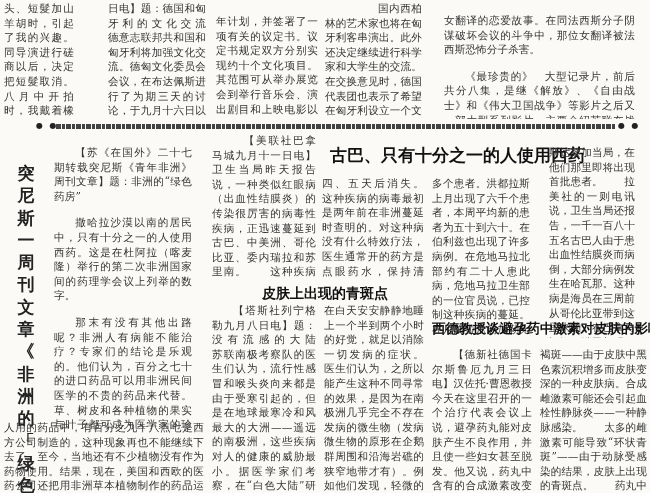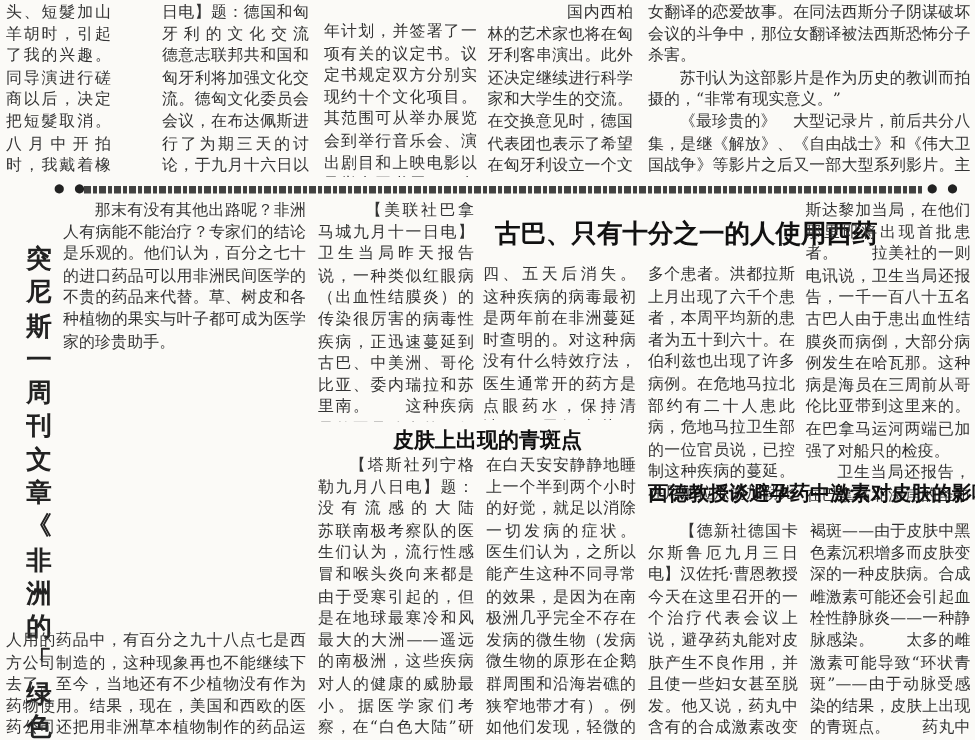--- a/index.html
+++ b/index.html
@@ -1,19 +1,19 @@
 <!DOCTYPE html>
 <html><head>
 <meta charset="utf-8">
 <style>
   * { margin:0; padding:0; box-sizing:border-box; }
   html, body { width:650px; height:493px; overflow:hidden; background:#fbfaf7; }
   body { position:relative; font-family:"DejaVu Serif", serif; color:#2a2a2a; }
   .blk { position:absolute; font-size:10.6px; line-height:14.6px; text-align:justify; letter-spacing:0.1px; color:#333; }
-  .blk p { margin:0; }
+  .blk p { margin:12px; }
   .ind { text-indent:2em; }
   .hl { position:absolute; font-family:"DejaVu Sans", sans-serif; font-weight:bold; color:#111; white-space:nowrap; }
   .rule { position:absolute; height:5px;
     background: repeating-linear-gradient(90deg, #222 0 5px, #fbfaf7 5px 6px, #222 6px 9px, #fbfaf7 9px 10px);
     opacity:0.85; }
   .dots { position:absolute; font-size:8px; color:#222; letter-spacing:2px; }
   .vtitle { position:absolute; left:14px; top:162px; width:24px; font-family:"DejaVu Serif", serif; font-weight:bold; font-size:17px; line-height:22.3px; color:#222; text-align:center; }
   .vtitle span { display:block; }
 </style>
 </head>
@@ -24,21 +24,20 @@
 <div class="blk" style="left:4px; top:1px; width:70px; height:118px; overflow:hidden; text-indent:0;">头、短髮加山羊胡时，引起了我的兴趣。同导演进行磋商以后，决定把短髮取消。八月中开拍时，我戴着橡皮头套在聚光灯的照射下搞得满头大汗，把脸上的油彩都冲掉了，拍秃顶校长这个设想也放弃了。我们最后商定让我梳分头，带一个漂亮的蝴蝶结领</div>
 
 <div class="blk" style="left:108px; top:1px; width:98px; height:118px; overflow:hidden;">日电】题：德国和匈牙利的文化交流　　德意志联邦共和国和匈牙利将加强文化交流。德匈文化委员会会议，在布达佩斯进行了为期三天的讨论，于九月十六日以加强文化交流这一成果宣告结束。　　双方达成了一九八二年和一九八三年的一个两</div>
 
 <div class="blk" style="left:216px; top:14px; width:102px; height:104px; overflow:hidden;">年计划，并签署了一项有关的议定书。议定书规定双方分别实现约十个文化项目。其范围可从举办展览会到举行音乐会、演出剧目和上映电影以及举办图书周。一九八四年——将象一九八〇年那样——联邦共和国又将在布达佩斯举办一个文化周。议定</div>
 
 <div class="blk" style="left:325px; top:1px; width:97px; height:118px; overflow:hidden; text-indent:5em;">国内西柏林的艺术家也将在匈牙利客串演出。此外还决定继续进行科学家和大学生的交流。在交换意见时，德国代表团也表示了希望在匈牙利设立一个文化代表机构的愿望。迄今为止，在东方集团国家中只在布加勒斯特有一个德国开办的图书馆。</div>
 
 <div class="blk" style="left:432px; top:1px; width:215px; height:118px; overflow:hidden;">
   <p>女翻译的恋爱故事。在同法西斯分子阴谋破坏会议的斗争中，那位女翻译被法西斯恐怖分子杀害。</p>
-  <p class="ind">苏刊认为这部影片是作为历史的教训而拍摄的，“非常有现实意义。”</p>
   <p class="ind">《最珍贵的》　大型记录片，前后共分八集，是继《解放》、《自由战士》和《伟大卫国战争》等影片之后又一部大型系列影片。主要介绍苏联在战后第一个五年计划中医治战争创伤、恢复和发展经济的情况。影片的开场白是勃列日涅夫专门为此片发表的讲话。苏报指出，这部影片的拍摄是为了让全体苏联人，特别是年轻一代不要忘记战后复兴祖国的不朽功勋。</p>
 </div>
 
 <div class="dots" style="left:36px; top:121px;">● ●</div>
 <div class="rule" style="left:56px; top:124px; width:560px;"></div>
 <div class="dots" style="left:618px; top:121px;">● ●</div>
 
 <div class="vtitle">
   <span>突</span>
   <span>尼</span>
@@ -52,20 +51,22 @@
   <span>非</span>
   <span>洲</span>
   <span>的</span>
   <span>「</span>
   <span>绿</span>
   <span>色</span>
 
 </div>
 
 <div class="blk" style="left:42px; top:133px; width:162px; height:300px; overflow:hidden;">
+  <p class="ind">【苏《在国外》二十七期转载突尼斯《青年非洲》周刊文章】题：非洲的“绿色药房”</p>
+  <p class="ind">撒哈拉沙漠以南的居民中，只有十分之一的人使用西药。这是在杜阿拉（喀麦隆）举行的第二次非洲国家间的药理学会议上列举的数字。</p>
   <p class="ind">那末有没有其他出路呢？非洲人有病能不能治疗？专家们的结论是乐观的。他们认为，百分之七十的进口药品可以用非洲民间医学的不贵的药品来代替。草、树皮和各种植物的果实与叶子都可成为医学家的珍贵助手。</p>
 
 </div>
 <div class="blk" style="left:4px; top:420px; width:200px; height:72px; overflow:hidden;">人用的药品中，有百分之九十八点七是西方公司制造的，这种现象再也不能继续下去了。至今，当地还有不少植物没有作为药物使用。结果，现在，美国和西欧的医药公司还把用非洲草本植物制作的药品运到非洲，以高价出售。</div>
 
 <div class="blk" style="left:212px; top:133px; width:104px; height:148px; overflow:hidden; text-indent:3em;">【美联社巴拿马城九月十一日电】卫生当局昨天报告说，一种类似红眼病（出血性结膜炎）的传染很厉害的病毒性疾病，正迅速蔓延到古巴、中美洲、哥伦比亚、委内瑞拉和苏里南。　　这种疾病虽然不是致命的，但是却引起眼睑内表的粘液层和眼球的前部发炎和出血，病症通常过</div>
 
 <div class="hl" style="left:330px; top:144px; font-size:17px;">古巴、只有十分之一的人使用西药</div>
 
 <div class="blk" style="left:322px; top:176px; width:102px; height:104px; overflow:hidden;">四、五天后消失。　　这种疾病的病毒最初是两年前在非洲蔓延时查明的。对这种病没有什么特效疗法，医生通常开的药方是点眼药水，保持清洁，服用解痛片。　　据报道，在巴拿马目前每天新出现一百三十</div>

